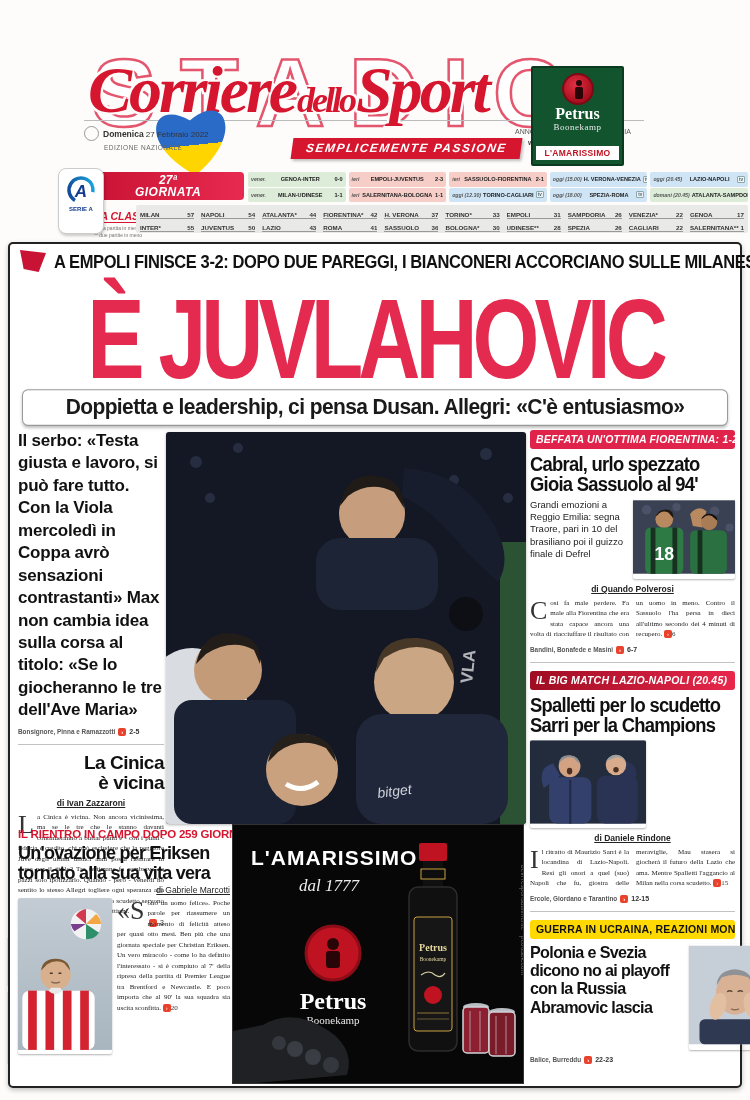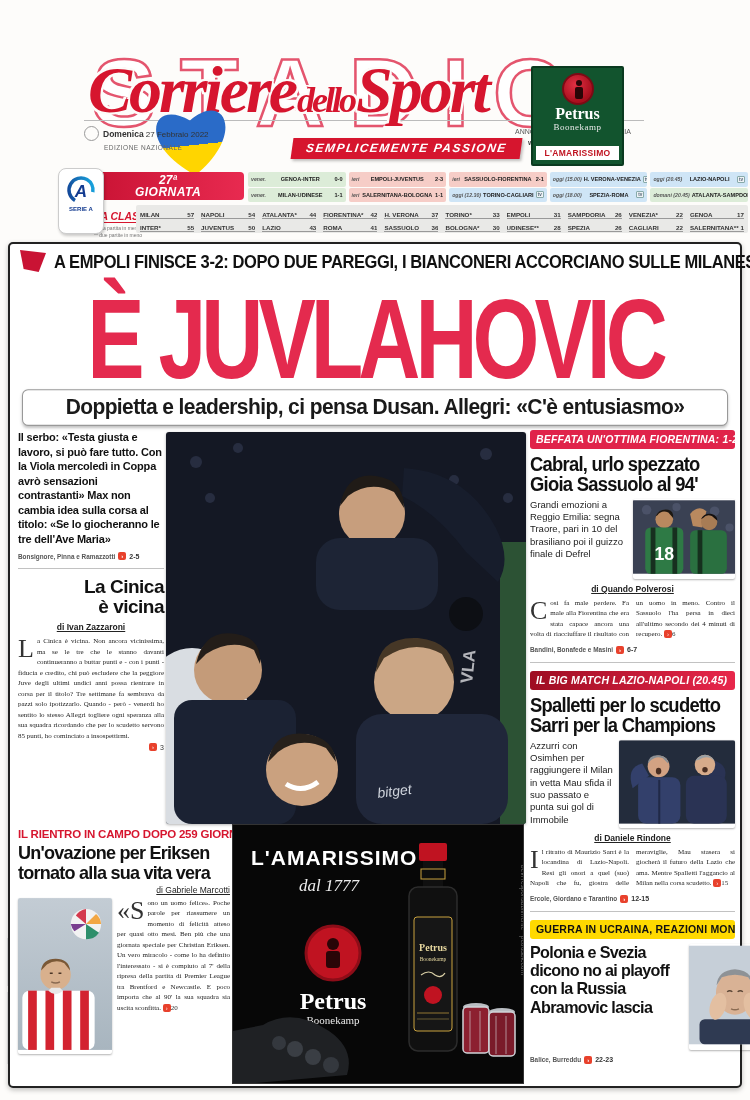--- a/index.html
+++ b/index.html
@@ -63,21 +63,21 @@
   
   .frame { position:absolute; left:8px; top:242px; width:734px; height:846px; background:#fff; border:2px solid #222; border-radius:5px; box-shadow:0 2px 5px rgba(0,0,0,.25); }
   .kicker-row { position:absolute; left:10px; top:5px; right:10px; height:24px; display:flex; align-items:center; }
   .kicker-wedge { width:26px; height:22px; background:#c91334; clip-path:polygon(0 0,100% 14%,72% 100%,14% 86%); margin-right:8px; flex:0 0 auto; }
   .kicker { font-size:16.5px; font-weight:bold; letter-spacing:-0.4px; color:#111; transform:scaleY(1.15); transform-origin:left center; white-space:nowrap; }
   .headline { position:absolute; left:0; top:30px; width:100%; text-align:center; color:#e42a4e; font-size:86px; font-weight:bold; letter-spacing:-5px; transform:scaleY(1.32); transform-origin:center top; white-space:nowrap; }
   .subhead { position:absolute; left:12px; right:12px; top:146px; background:#fff; border:1px solid #999; border-radius:6px; box-shadow:0 2px 3px rgba(0,0,0,.25); text-align:center; font-size:21px; font-weight:bold; letter-spacing:-0.6px; padding:4px 0 5px; transform:scaleY(1.05); }
 
   
   .leftcol { position:absolute; left:8px; top:186px; width:146px; }
-  .serbo { font-size:11px; font-weight:bold; line-height:1.32; color:#111; letter-spacing:-0.2px; }
+  .serbo { font-size:17px; font-weight:bold; line-height:1.32; color:#111; letter-spacing:-0.2px; }
   .authors-row { display:flex; align-items:center; gap:3px; margin-top:6px; font-size:6.4px; font-weight:bold; color:#555; }
   .pref { display:inline-block; width:8px; height:8px; background:#e8412c; border-radius:2px; color:#fff; font-size:6px; line-height:8px; text-align:center; flex:0 0 auto; }
   .pages { color:#333; font-size:7px; }
   .divider { border:none; border-top:1px solid #c2c2c2; margin:8px 0; }
   .cinica-title { text-align:right; font-size:19px; font-weight:bold; letter-spacing:-0.5px; line-height:1.05; color:#111; }
   .byline { text-align:center; font-size:8.5px; font-weight:bold; color:#222; text-decoration:underline; margin:5px 0 4px; }
   .body-serif { font-family:"Liberation Serif",serif; font-size:7px; line-height:1.5; text-align:justify; color:#222; }
   .drop { float:left; font-family:"Liberation Serif",serif; font-weight:normal; font-size:26px; line-height:21px; padding:2px 3px 0 0; color:#333; }
   .endref { display:flex; justify-content:flex-end; align-items:center; gap:3px; margin-top:2px; }
 
@@ -429,21 +429,20 @@
 
       <hr class="divider">
 
       <article>
         <div class="banner grad">IL BIG MATCH LAZIO-NAPOLI (20.45)</div>
         <h2 class="art-head">
           <span>Spalletti per lo scudetto</span><br>
           <span>Sarri per la Champions</span>
         </h2>
         <div class="lede-row">
-          <p class="lede">Azzurri con Osimhen per raggiungere il Milan in vetta Mau sfida il suo passato e punta sui gol di Immobile</p>
           <div class="art-photo">
             <svg width="116" height="84" viewBox="0 0 170 122">
               <rect width="170" height="122" fill="#232c3c"></rect>
               <path d="M20 70 Q10 40 34 34 L44 52 Z" fill="#33406b"></path>
               <path d="M150 66 Q166 38 140 30 L130 50 Z" fill="#2a3354"></path>
               <circle cx="58" cy="38" r="16" fill="#d3a283"></circle>
               <path d="M42 34 Q44 20 60 22 Q72 24 72 34 L64 26 Q54 22 46 30 Z" fill="#8a8f94"></path>
               <ellipse cx="58" cy="45" rx="4" ry="5" fill="#4a2e22"></ellipse>
               <rect x="28" y="54" width="62" height="68" rx="12" fill="#33406b"></rect>
               <line x1="59" y1="58" x2="59" y2="122" stroke="#202947" stroke-width="3"></line>

